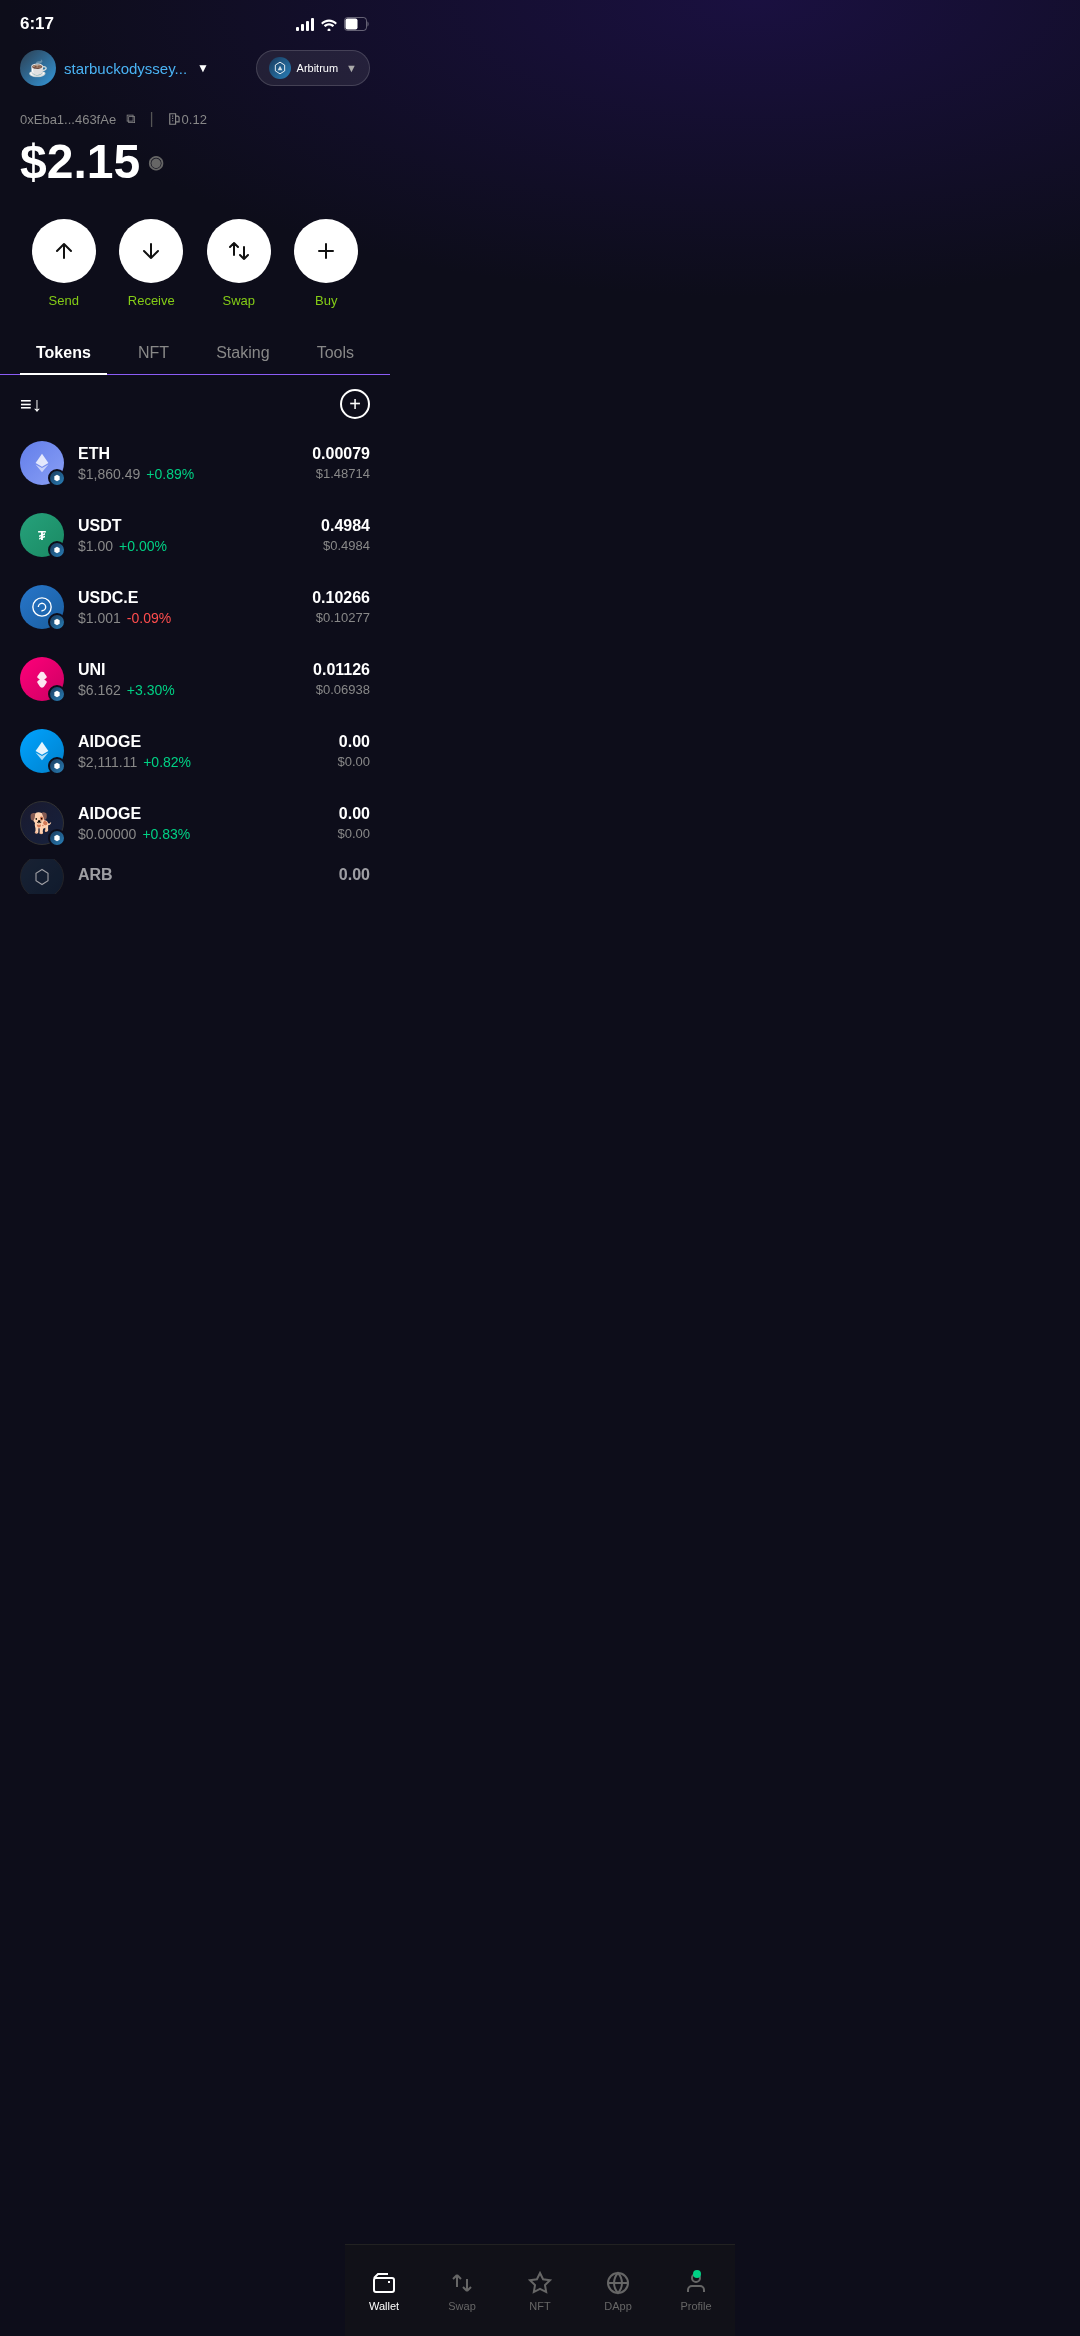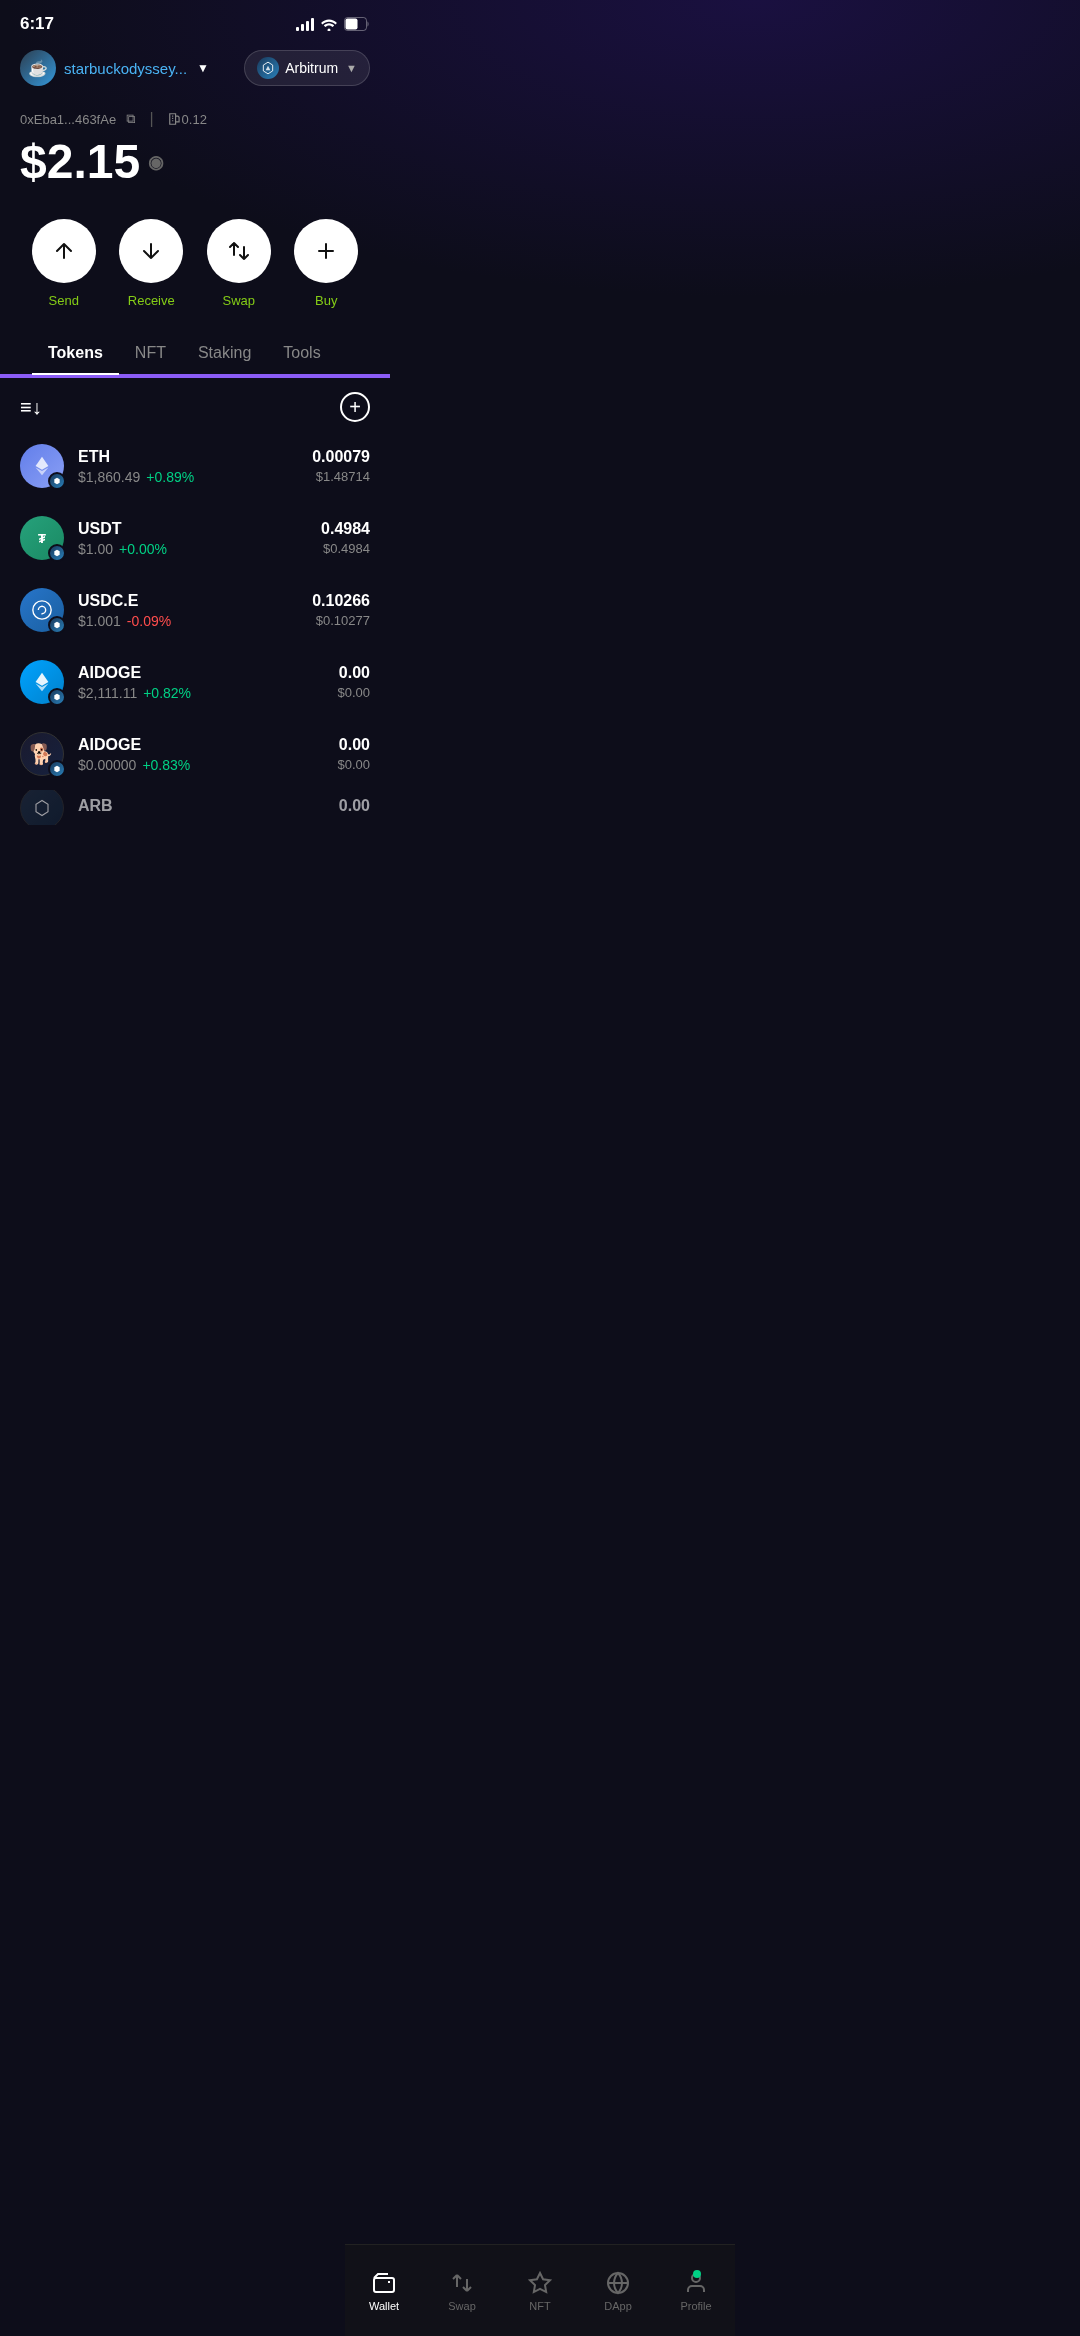--- a/index.html
+++ b/index.html
@@ -123,21 +123,21 @@
       width: 22px;
       height: 22px;
       border-radius: 50%;
       background: linear-gradient(135deg, #1a3a5c, #2980b9);
       display: flex;
       align-items: center;
       justify-content: center;
     }
 
     .network-name {
-      font-size: 14px;
+      font-size: 11px;
       color: #fff;
     }
 
     
     .wallet-info {
       padding: 8px 20px 0;
     }
 
     .wallet-address-row {
       display: flex;
@@ -219,23 +219,24 @@
     }
 
     .action-btn-label {
       font-size: 13px;
       color: #84cc16;
     }
 
     
     .tabs-container {
       display: flex;
-      border-bottom: 4px solid #8b5cf6;
-      padding: 0 32px;
+      border-bottom: 1px solid #8b5cf6;
+      padding: 0 20px;
       margin-top: 4px;
+      justify-content: space-between;
     }
 
     .tab-item {
       padding: 12px 16px;
       font-size: 16px;
       color: #888;
       cursor: pointer;
       position: relative;
     }
 
@@ -644,20 +645,45 @@
           <span class="token-price">$1.001</span>
           <span class="token-change negative">-0.09%</span>
         </div>
       </div>
       <div class="token-amounts">
         <div class="token-balance">0.10266</div>
         <div class="token-value">$0.10277</div>
       </div>
     </div>
 
+    <div class="token-item">
+      <div class="token-icon-wrap">
+        <div class="token-icon uni">
+          <svg width="22" height="22" viewBox="0 0 24 24" fill="none">
+            <path d="M12 4c-1 0-2 .5-2.5 1.5L7 9c-.5 1 0 2 1 2.5l1 .5c.5.25.5.75 0 1l-1 .5c-1 .5-1.5 1.5-1 2.5l2.5 4c.5 1 1.5 1.5 2.5 1.5s2-.5 2.5-1.5L17 16c.5-1 0-2-1-2.5l-1-.5c-.5-.25-.5-.75 0-1l1-.5c1-.5 1.5-1.5 1-2.5l-2.5-3.5C15 5 13.5 4 12 4z" fill="white" opacity="0.9"></path>
+          </svg>
+        </div>
+        <div class="chain-badge">
+          <svg width="8" height="8" viewBox="0 0 24 24" fill="white">
+              <path d="M12 2L4 7v10l8 5 8-5V7L12 2z"></path>
+            </svg>
+        </div>
+      </div>
+      <div class="token-info">
+        <div class="token-name">UNI</div>
+        <div class="token-price-row">
+          <span class="token-price">$6.162</span>
+          <span class="token-change positive">+3.30%</span>
+        </div>
+      </div>
+      <div class="token-amounts">
+        <div class="token-balance">0.01126</div>
+        <div class="token-value">$0.06938</div>
+      </div>
+    </div>
 
     <div class="token-item">
       <div class="token-icon-wrap">
         <div class="token-icon wsteth">
           <svg width="22" height="22" viewBox="0 0 24 24" fill="none">
             <path d="M12 2L5 12l7 4 7-4L12 2z" fill="rgba(255,255,255,0.9)"></path>
             <path d="M5 13.5L12 22l7-8.5-7 4-7-4z" fill="rgba(255,255,255,0.7)"></path>
           </svg>
         </div>
         <div class="chain-badge">

